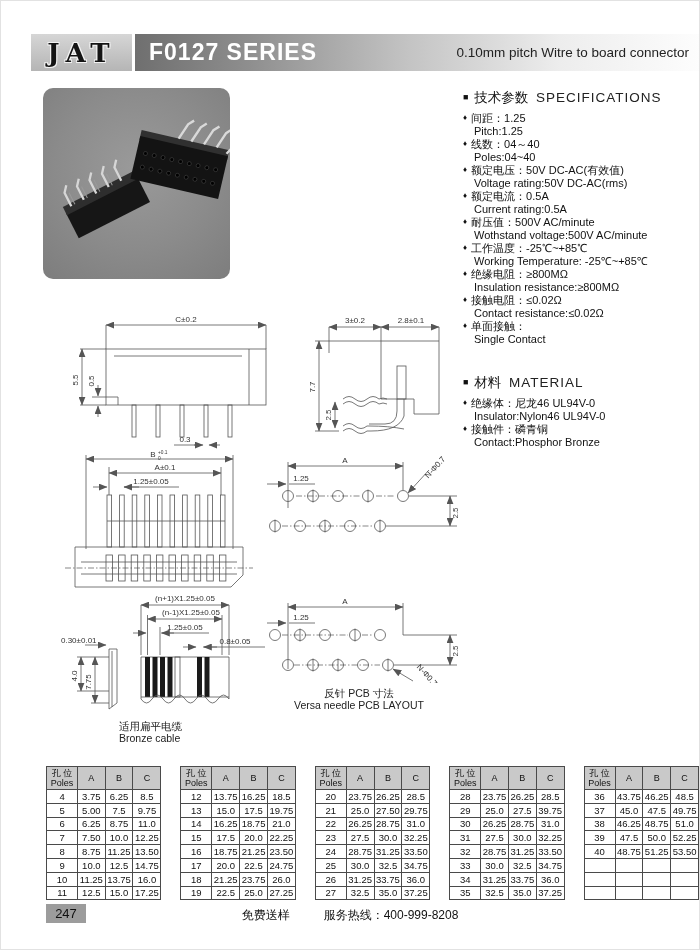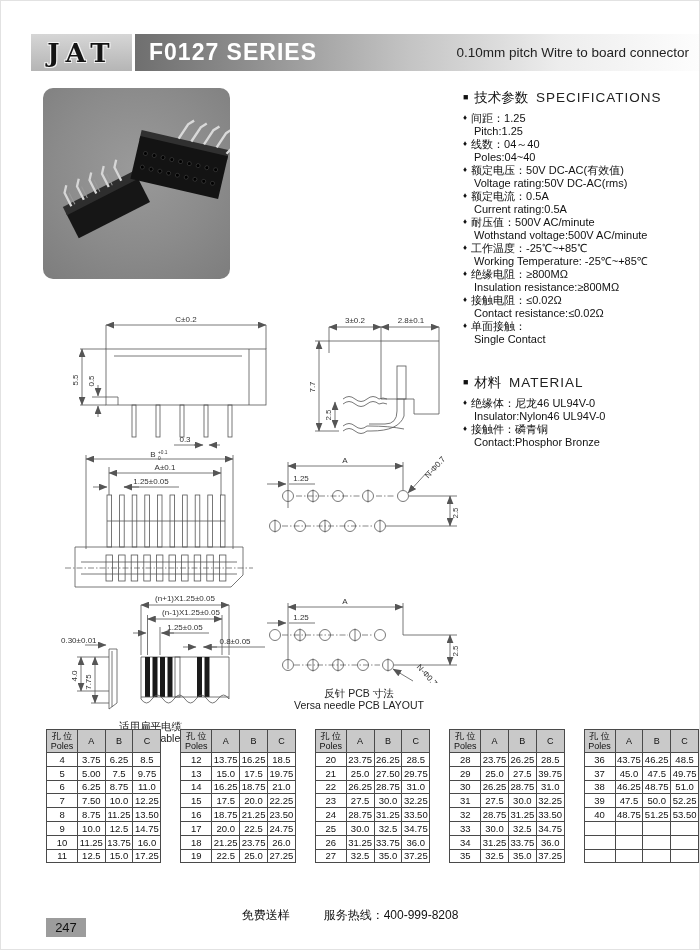--- a/index.html
+++ b/index.html
@@ -32,30 +32,30 @@
   
   .dwg{position:absolute;}
   .dl{stroke:#555;stroke-width:.8;fill:none;}
   .dla{marker-start:url(#ah);marker-end:url(#ah);}
   .dle{marker-end:url(#ah);}
   .dd{stroke:#555;stroke-width:.7;fill:none;stroke-dasharray:6 2 1.5 2;}
   .dt{font-size:8px;fill:#333;font-family:"Liberation Sans",sans-serif;}
   .tiny{font-size:4.8px;}
   .dwg-caption{font-size:10.5px;color:#222;text-align:center;line-height:12px;white-space:nowrap;}
   
-  .tables{position:absolute;left:45px;top:728px;display:flex;gap:19px;}
+  .tables{position:absolute;left:45px;top:765px;display:flex;gap:19px;}
   .dim-table{border-collapse:collapse;background:#fff;}
   .dim-table th,.dim-table td{border:1px solid #4a4a4a;text-align:center;color:#111;}
   .dim-table th{background:#c9c9c9;font-weight:normal;font-size:9px;line-height:10px;padding:1px 2px;}
   .dim-table th.poles-th{width:36px;}
   .dim-table th.abc-th{width:26px;}
   .dim-table td{font-size:9.5px;height:12.8px;padding:0 1px;}
   
   .pageno{position:absolute;left:45px;top:903px;width:40px;height:19px;background:#9c9c9c;color:#111;
-        font-size:13px;display:flex;align-items:center;justify-content:center;margin-top:14px;}
+        font-size:13px;display:flex;align-items:center;justify-content:center;}
   .service{position:absolute;left:0;right:0;top:906px;text-align:center;font-size:12px;color:#111;}
   .service .gap{display:inline-block;width:34px;}
 </style>
 </head>
 <body>
 
 <svg width="0" height="0" style="position:absolute" aria-hidden="true">
   <defs>
     <marker id="ah" viewBox="0 0 10 8" markerWidth="9" markerHeight="7" refX="9.5" refY="4" orient="auto-start-reverse" markerUnits="userSpaceOnUse">
       <path d="M0,0L10,4L0,8Z" fill="#555"></path>

